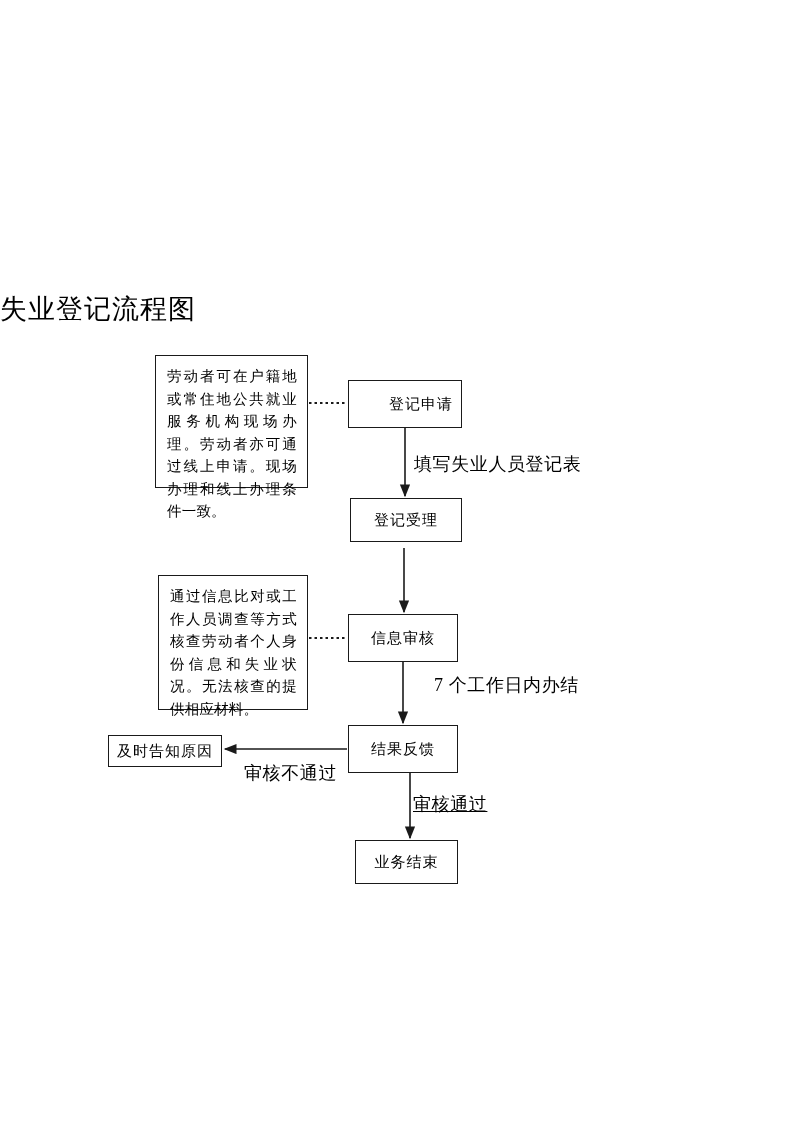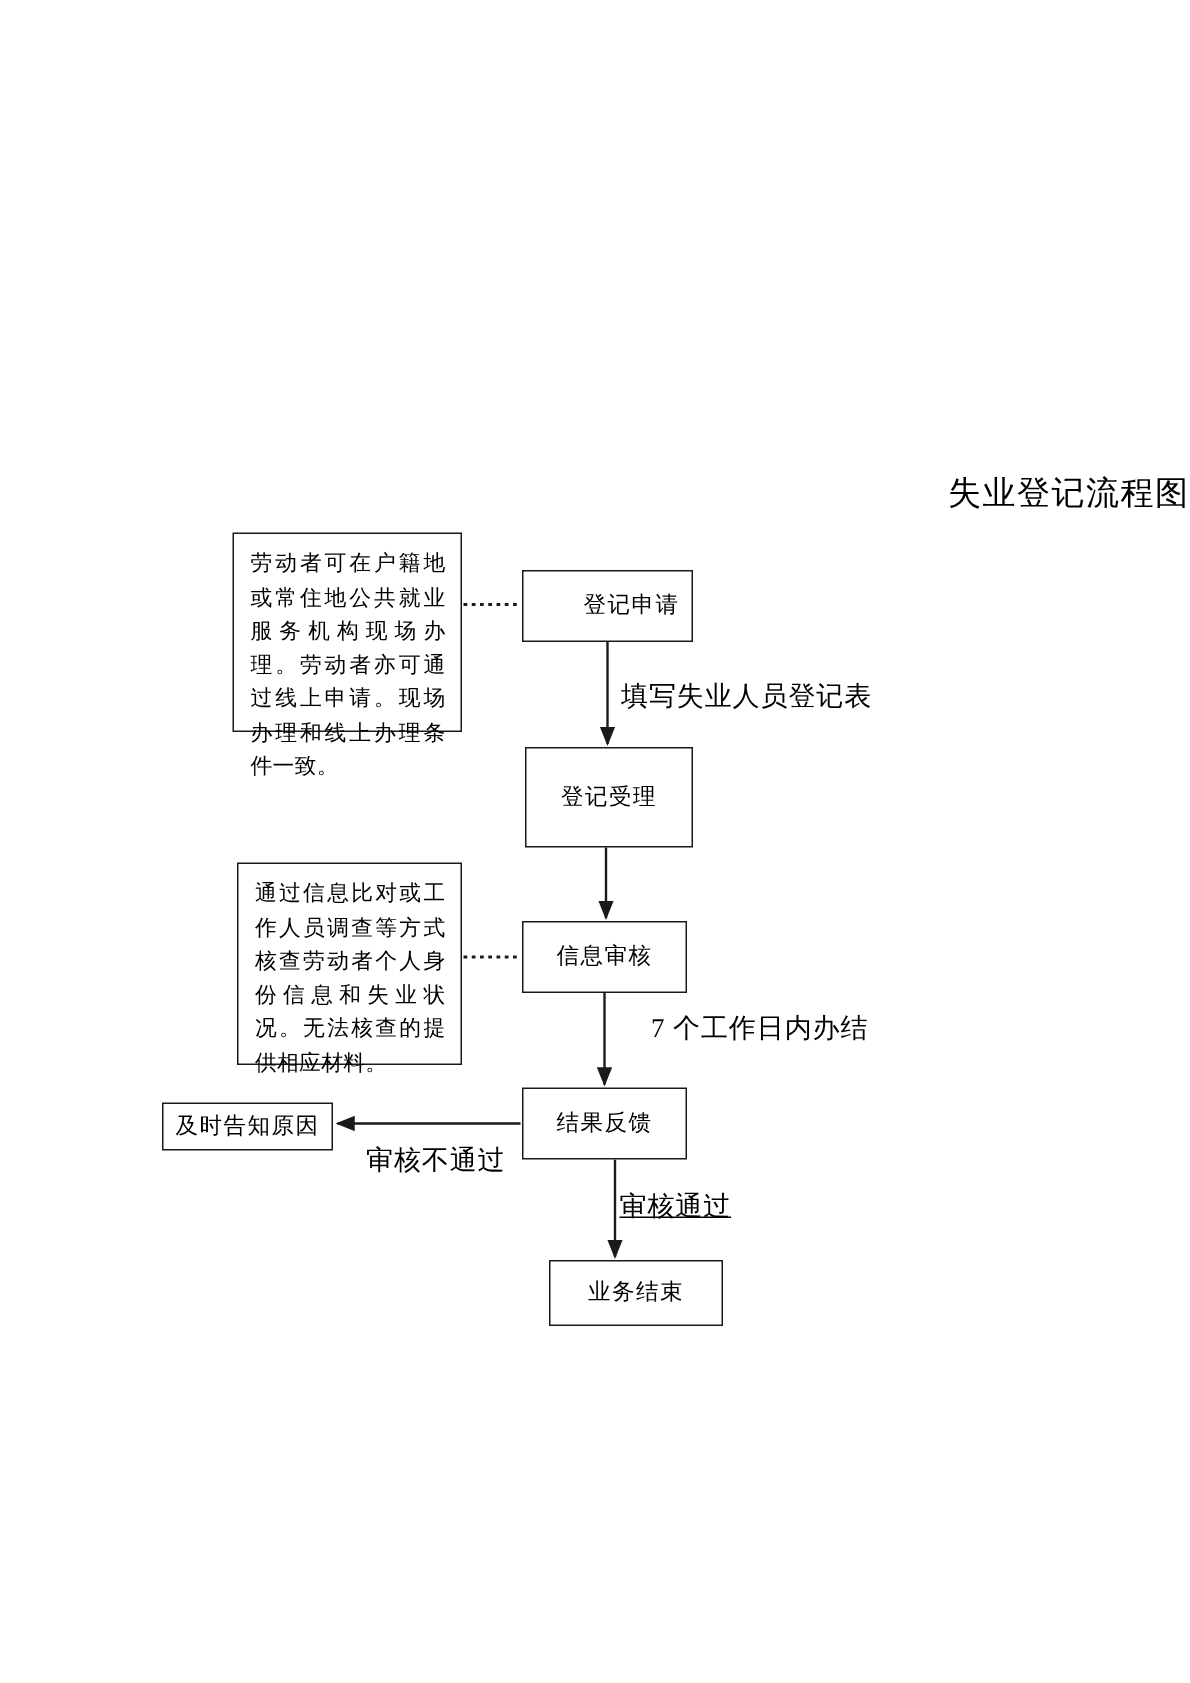--- a/index.html
+++ b/index.html
@@ -16,27 +16,26 @@
     width: 793px;
     height: 1122px;
     background: #ffffff;
     overflow: hidden;
   }
   .title {
     position: absolute;
     left: 0;
     top: 292px;
     width: 793px;
-    text-align: right;
-    font-size: 22px;
+    text-align: left;
+    font-size: 27px;
     letter-spacing: 1px;
     line-height: 34px;
     font-family: "Liberation Serif", "DejaVu Serif", serif;
     white-space: nowrap;
-    margin-top: 20px;
   }
   
   .node {
     position: absolute;
     box-sizing: border-box;
     border: 1px solid #1a1a1a;
     background: #ffffff;
     display: flex;
     align-items: center;
     justify-content: center;
@@ -104,37 +103,37 @@
 
     <line x1="347" y1="749" x2="225" y2="749" stroke="#1a1a1a" stroke-width="1.6" marker-end="url(#arrowhead)"></line>
 
     <line x1="410" y1="773" x2="410" y2="838" stroke="#1a1a1a" stroke-width="1.6" marker-end="url(#arrowhead)"></line>
   </svg>
 
   <div class="node" style="left:348px; top:380px; width:114px; height:48px;padding-left:32px;">
     <span>登记申请</span>
   </div>
 
-  <div class="node" style="left:350px; top:498px; width:112px; height:67px;">
+  <div class="node" style="left:350px; top:498px; width:112px; height:44px;">
     <span>登记受理</span>
   </div>
 
   <div class="node" style="left:348px; top:614px; width:110px; height:48px;">
     <span>信息审核</span>
   </div>
 
   <div class="node" style="left:348px; top:725px; width:110px; height:48px;">
     <span>结果反馈</span>
   </div>
 
   <div class="node" style="left:108px; top:735px; width:114px; height:32px;">
     <span>及时告知原因</span>
   </div>
 
-  <div class="node" style="left:366px; top:840px; width:116px; height:44px;">
+  <div class="node" style="left:355px; top:840px; width:103px; height:44px;">
     <span>业务结束</span>
   </div>
 
   <div class="note" style="left:158px; top:575px; width:150px; height:135px;">通过信息比对或工作人员调查等方式核查劳动者个人身份信息和失业状况。无法核查的提供相应材料。</div>
 
   <div class="note" style="left:155px; top:355px; width:153px; height:133px;">劳动者可在户籍地或常住地公共就业服务机构现场办理。劳动者亦可通过线上申请。现场办理和线上办理条件一致。</div>
 
   <div class="edge-label" style="left:414px; top:455px;">填写失业人员登记表</div>
 
   <div class="edge-label" style="left:413px; top:676px;margin-left:21px;">7 个工作日内办结</div>

